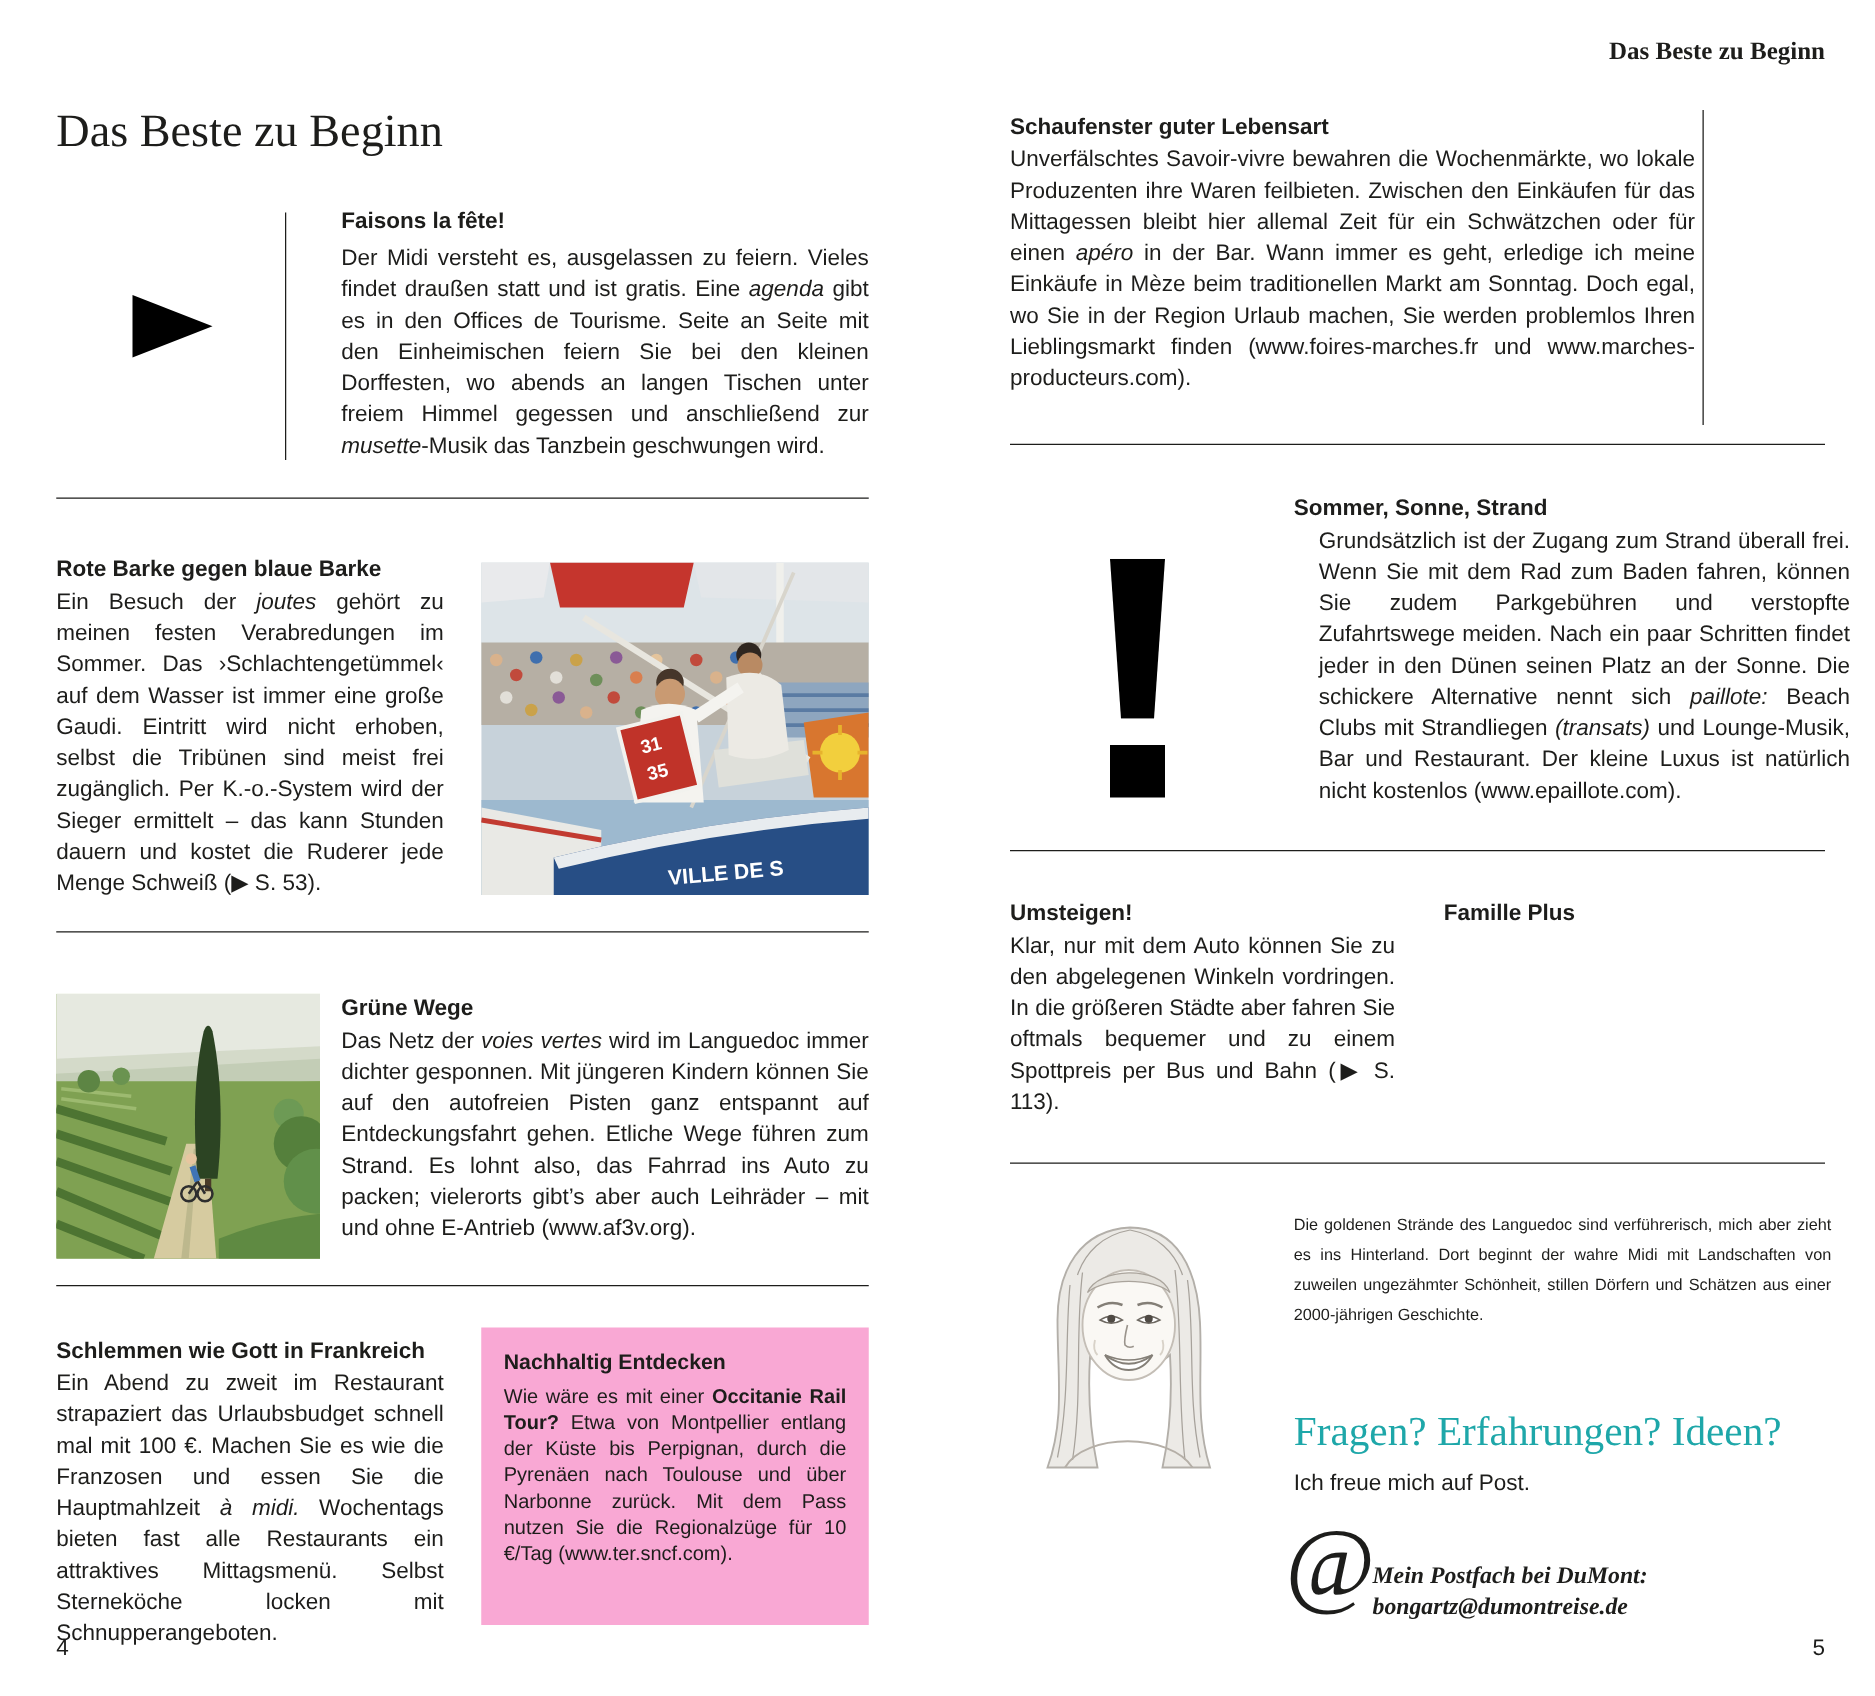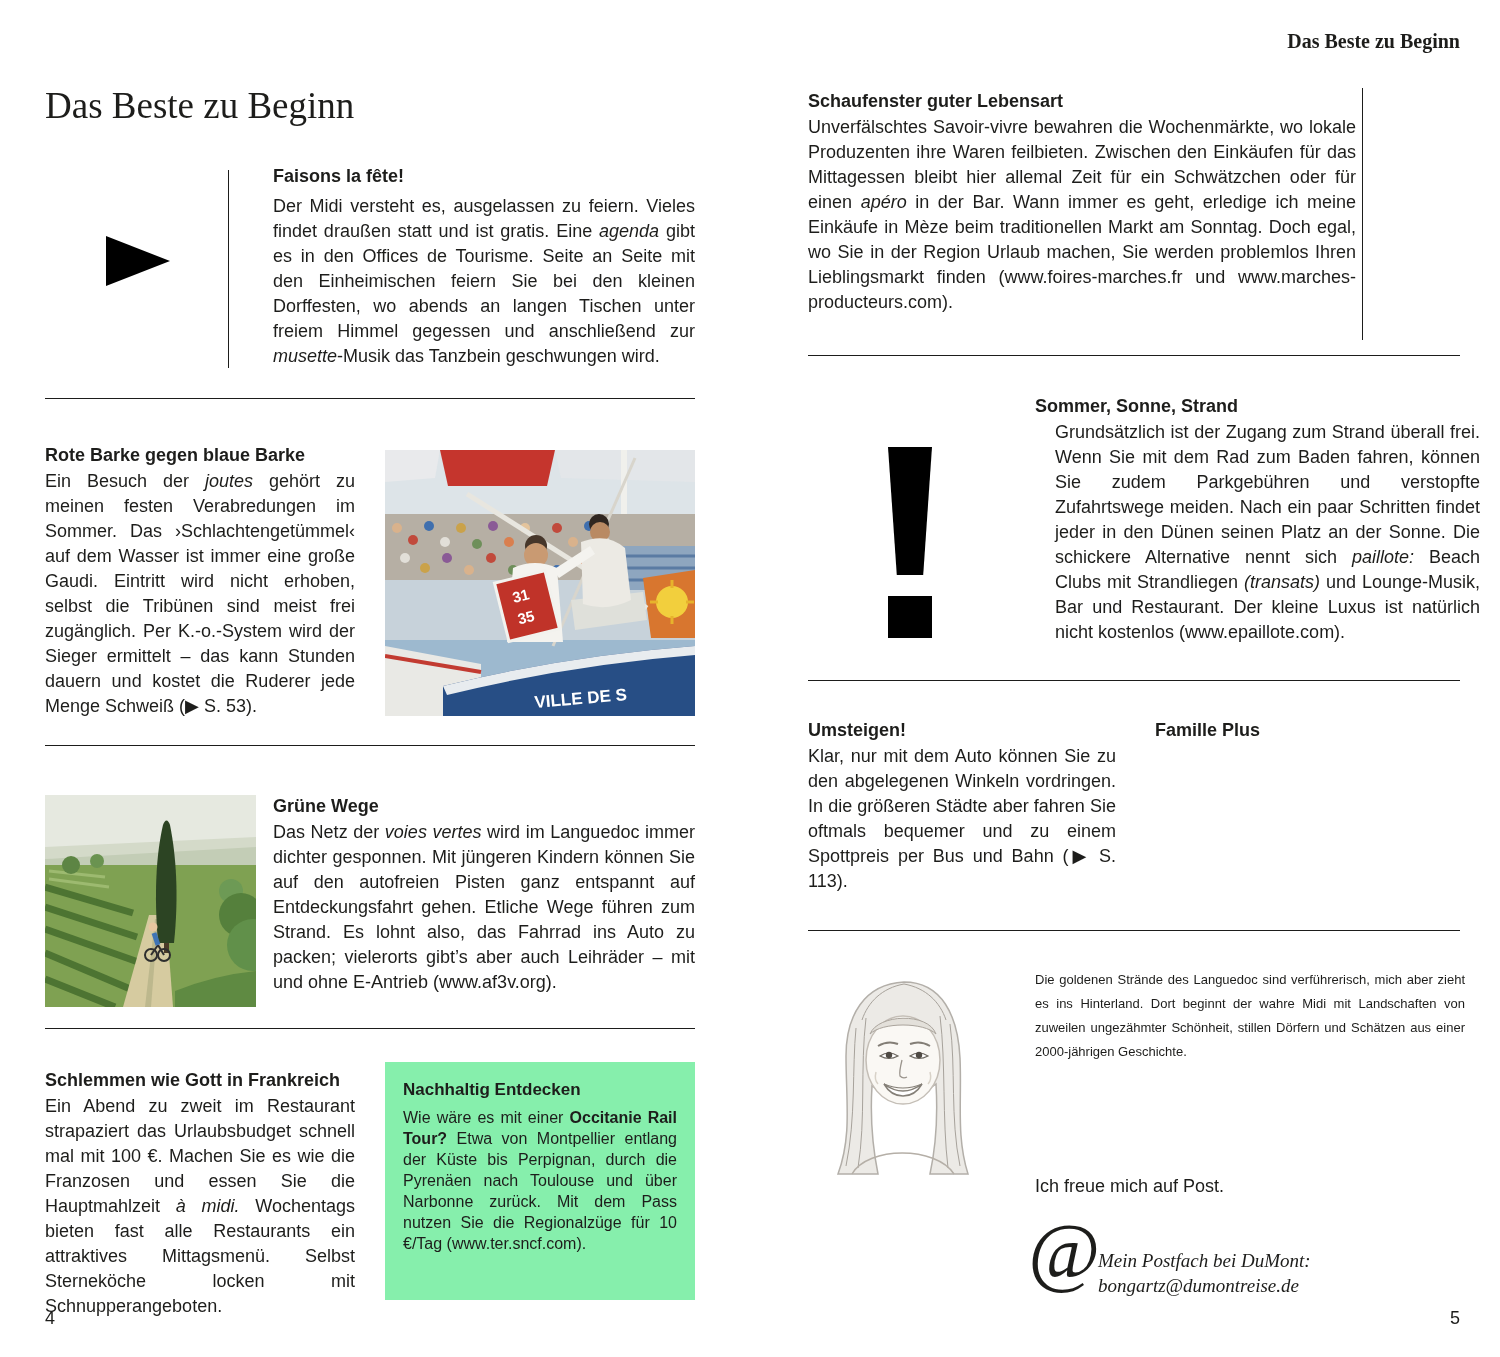--- a/index.html
+++ b/index.html
@@ -24,21 +24,21 @@
   #rote-h{left:45px;top:443px;}
   #rote-b{left:45px;top:469px;width:310px;}
   #joutes-photo{left:385px;top:450px;width:310px;height:266px;}
   #hr-l2{left:45px;top:745px;width:650px;}
   #gruene-photo{left:45px;top:795px;width:211px;height:212px;}
   #gruene-h{left:273px;top:794px;}
   #gruene-b{left:273px;top:820px;width:422px;}
   #hr-l3{left:45px;top:1028px;width:650px;}
   #schlemmen-h{left:45px;top:1068px;text-align:center;}
   #schlemmen-b{left:45px;top:1094px;width:310px;}
-  #eco-box{left:385px;top:1062px;width:310px;min-height:238px;background:#86efac;
+  #eco-box{left:385px;top:1062px;width:310px;min-height:238px;background:#f9a8d4;
       padding:16px 18px;box-sizing:border-box;}
   #eco-box .h{margin:0 0 5px 0;font-size:17px;}
   #eco-box .body-text{font-size:16px;line-height:21px;}
   #pn-left{left:45px;top:1308px;font-size:18px;}
 
   
   #running-head{right:40px;top:30px;font-family:"Liberation Serif",serif;font-weight:bold;font-size:20px;}
   #schau-h{left:808px;top:89px;}
   #schau-b{left:808px;top:115px;width:548px;}
   #vrule-right{left:1362px;top:88px;height:252px;}
@@ -52,21 +52,21 @@
   #umsteigen-h{left:808px;top:718px;}
   #umsteigen-b{left:808px;top:744px;width:308px;}
   #famille-h{left:1155px;top:718px;}
   #famille-b{left:1155px;top:744px;width:305px;}
   #hr-r3{left:808px;top:930px;width:652px;}
   #portrait{left:812px;top:968px;width:180px;height:212px;}
   #author-b{left:1035px;top:968px;width:430px;font-size:13px;line-height:24px;}
   #contact-h{left:1035px;top:1128px;font-family:"Liberation Serif",serif;font-size:33px;color:#1ea7a9;}
   #contact-line{left:1035px;top:1176px;font-size:18px;}
   #at-glyph{left:1028px;top:1212px;font-family:"Liberation Serif",serif;font-style:italic;font-size:78px;line-height:78px;}
-  #postfach{left:1098px;top:1248px;font-family:"Liberation Serif",serif;font-style:italic;font-weight:normal;
+  #postfach{left:1098px;top:1248px;font-family:"Liberation Serif",serif;font-style:italic;font-weight:bold;
       font-size:19px;line-height:25px;}
   #pn-right{right:40px;top:1308px;font-size:18px;}
 </style>
 </head>
 <body>
 
 <div class="spread">
 
   <div class="abs" id="page-title">Das Beste zu Beginn</div>
 
@@ -253,20 +253,21 @@
       <path d="M72,116 q19,14 38,0 q-7,12 -19,12 q-12,0 -19,-12 Z" fill="#ffffff" stroke="#847f77" stroke-width="1.5"></path>
       <path d="M72,116 q19,8 38,0" stroke="#847f77" fill="none" stroke-width="1.2"></path>
       <path d="M64,104 q-2,8 2,12" stroke="#d8d2c8" fill="none" stroke-width="1.5"></path>
       <path d="M118,104 q2,8 -2,12" stroke="#d8d2c8" fill="none" stroke-width="1.5"></path>
       <path d="M40,206 C56,178 124,178 142,206" fill="none" stroke="#b5afa7" stroke-width="1.5"></path>
     </svg>
   </div>
 
   <div class="abs body-text" id="author-b">Die goldenen Strände des Languedoc sind verführerisch, mich aber zieht es ins Hinterland. Dort beginnt der wahre Midi mit Landschaften von zuweilen ungezähmter Schönheit, stillen Dörfern und Schätzen aus einer 2000-jährigen Geschichte.</div>
 
+  <div class="abs" id="contact-h">Fragen? Erfahrungen? Ideen?</div>
   <div class="abs" id="contact-line">Ich freue mich auf Post.</div>
   <div class="abs" id="at-glyph">@</div>
   <div class="abs" id="postfach">
     <div>Mein Postfach bei DuMont:</div>
     <div>bongartz@dumontreise.de</div>
   </div>
 
   <div class="abs" id="pn-right">5</div>
 
 </div>

